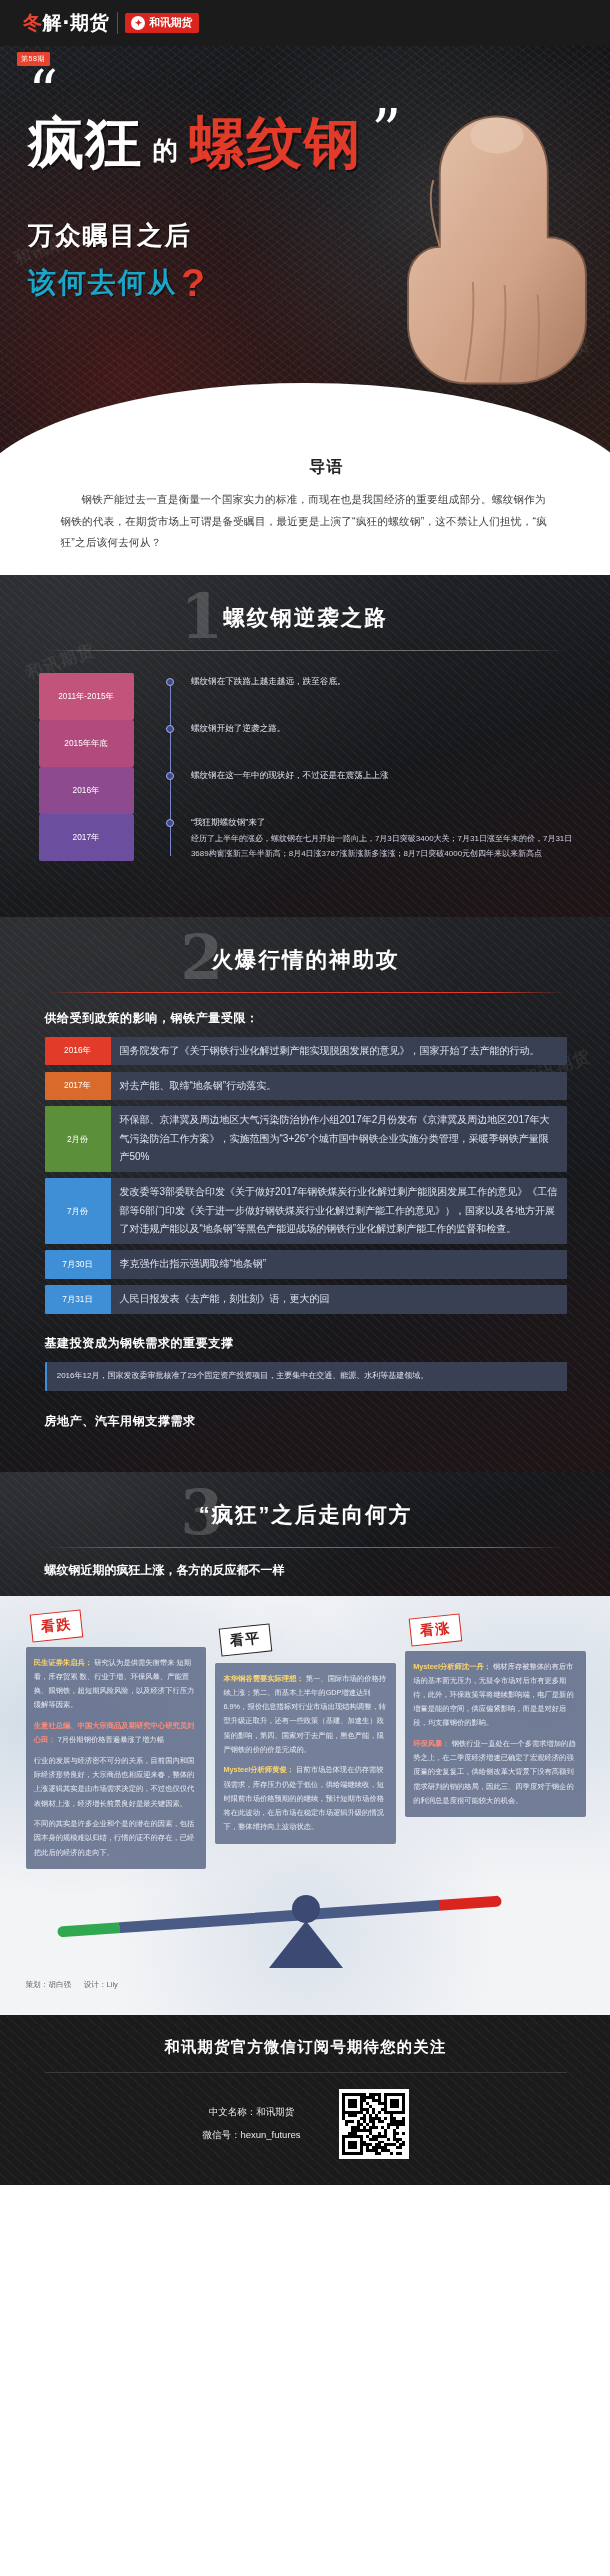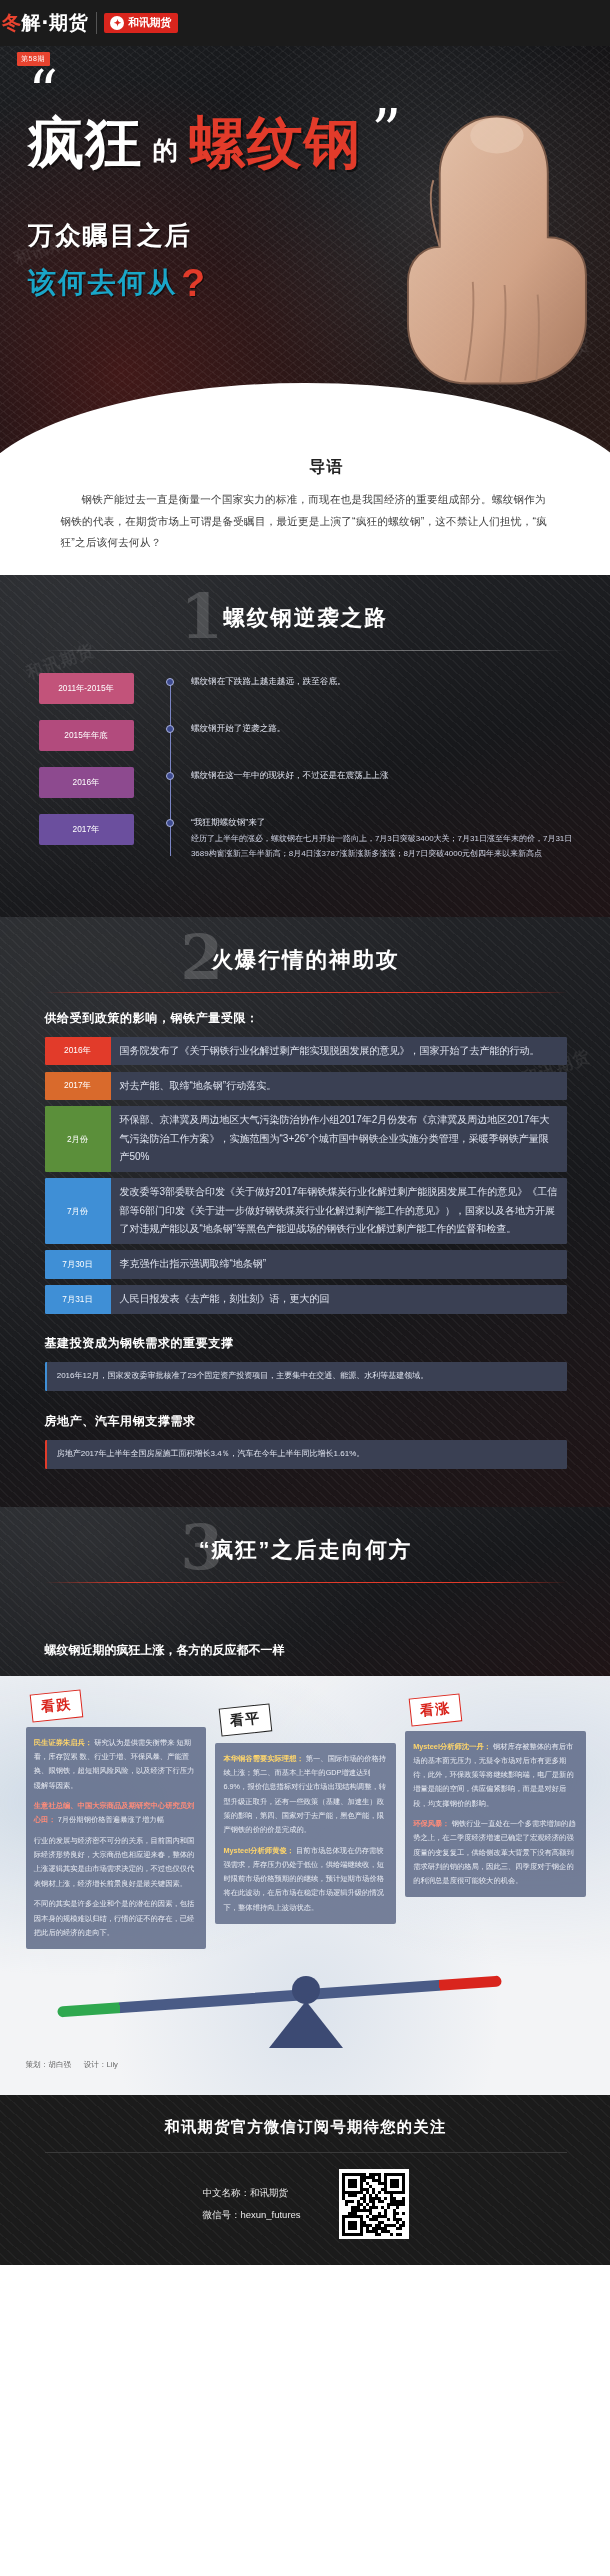--- a/index.html
+++ b/index.html
@@ -8,21 +8,21 @@
     width:611px;
     font-family:"Liberation Sans", sans-serif;
     background:#ffffff;
     color:#333;
   }
   .page { width:611px; position:relative; overflow:hidden; }
 
   
   .topbar {
     height:46px; background:#1b1b1b; display:flex; align-items:center;
-    padding:0 2px; position:relative;text-align:center;
+    padding:0 23px; position:relative;text-align:center;
   }
   .brand-left { display:flex; align-items:center; gap:5.1px; }
   .brand-logo {
     font-size:19px; font-weight:bold; color:#fff; letter-spacing:0.6px;
     font-family:"DejaVu Sans", sans-serif;
   }
   .brand-logo .dot { color:#e8432f; }
   .brand-sep { width:0.6px; height:21.6px; background:#555; margin:0 7.6px; }
   .brand-right {
     display:flex; align-items:center; gap:3.8px;
@@ -131,21 +131,21 @@
 
   
   .timeline { position:relative; z-index:3; padding:21.6px 0 36px; }
   .tl-wrap { position:relative; width:534px; margin:0 auto; padding-left:146px; }
   .tl-line {
     position:absolute; left:131px; top:6.4px; bottom:6.4px; width:1.3px; background:#7b85c4;
   }
   .tl-row { position:relative; margin-bottom:19px; min-height:28px; }
   .tl-chip {
     position:absolute; left:-146px; top:0; width:95px; text-align:center;
-    color:#fff; font-size:8.3px; padding:10px 0; border-radius:1.9px;
+    color:#fff; font-size:8.3px; padding:18px 0; border-radius:1.9px;
   }
   .tl-dot {
     position:absolute; left:-19px; top:5.1px; width:8.3px; height:8.3px; border-radius:50%;
     background:#3d4a8f; border:1.9px solid #aab2dd;
   }
   .tl-text { color:#dfe2ee; font-size:8.6px; line-height:1.95; padding-left:6.4px; }
   .tl-text.small { font-size:8px; color:#cfd3e4; }
 
   
   .sec2-body { position:relative; z-index:3; padding:16.5px 0 32px; }
@@ -165,21 +165,21 @@
   }
   .plainbox {
     width:522px; margin:0 auto 6.4px; background:#3a4053; color:#dfe3ef;
     font-size:8px; line-height:1.85; padding:7px 10.2px; border-radius:1.3px;
     border-left:2.5px solid #5d6party;
   }
   .plainbox.blue { border-left:2.5px solid #3f8fd6; }
   .plainbox.red { border-left:2.5px solid #e23b2a; }
 
   
-  .sec3-body { position:relative; z-index:3; padding:14px 0 12.7px;margin-top:45px; }
+  .sec3-body { position:relative; z-index:3; padding:14px 0 12.7px; }
   .s3-lead {
     width:522px; margin:0 auto 3.8px; color:#ffffff; font-size:12px; font-weight:bold;
   }
   .light-panel {
     position:relative; background:#f3f4f6; padding:16.5px 0 25.4px; overflow:hidden;
   }
   .light-panel::before{
     content:""; position:absolute; inset:0;
     background:
       radial-gradient(ellipse at 12% 30%, rgba(140,170,200,0.35), rgba(0,0,0,0) 42%),
@@ -235,21 +235,21 @@
   }
   .footer::before{
     content:""; position:absolute; inset:0;
     background-image:repeating-linear-gradient(42deg, rgba(255,255,255,0.035) 0 1.3px, rgba(0,0,0,0) 1.3px 7.6px);
   }
   .footer .f-title {
     position:relative; z-index:3; font-size:15.3px; font-weight:bold; letter-spacing:1.3px;
     padding-bottom:14px; border-bottom:0.6px solid #3a3a3a; width:522px; margin:0 auto 16.5px;
   }
   .f-body { position:relative; z-index:3; width:522px; margin:0 auto; display:flex; align-items:center; justify-content:center; gap:38px;}
-  .f-lines { text-align:left; font-size:9.5px; line-height:2.4; color:#e8e8e8; }
+  .f-lines { text-align:center; font-size:9.5px; line-height:2.4; color:#e8e8e8; }
   .qr {
     width:70px; height:70px; background:#fff; padding:3.8px; flex:none;
   }
   .qr-grid { width:100%; height:100%; display:grid; grid-template-columns:repeat(21,1fr); grid-template-rows:repeat(21,1fr); }
   .qr-grid i { background:#fff; }
   .qr-grid i.on { background:#000; }
 
   .wm {
     position:absolute; color:rgba(255,255,255,0.07); font-size:16.5px; font-weight:bold;
     transform:rotate(-20deg); pointer-events:none; letter-spacing:1.3px;
@@ -388,21 +388,20 @@
       </div>
       <div class="rowitem">
         <div class="date" style="background:#3f8fd6">7月31日</div>
         <div class="body">人民日报发表《去产能，刻壮刻》语，更大的回</div>
       </div>
 
       <div class="s-sub mt">基建投资成为钢铁需求的重要支撑</div>
       <div class="plainbox blue">2016年12月，国家发改委审批核准了23个固定资产投资项目，主要集中在交通、能源、水利等基建领域。</div>
 
       <div class="s-sub mt">房地产、汽车用钢支撑需求</div>
-      <div class="plainbox red">房地产2017年上半年全国房屋施工面积增长3.4％，汽车在今年上半年同比增长1.61%。</div>
     </div>
 
     <div class="wm" style="right:19px; top:140px;">和讯期货</div>
   </div>
 
   <div class="dark">
     <div class="sec-head">
       <span class="bignum">3</span>
       <span class="sec-title">“疯狂”之后走向何方</span>
     </div>

